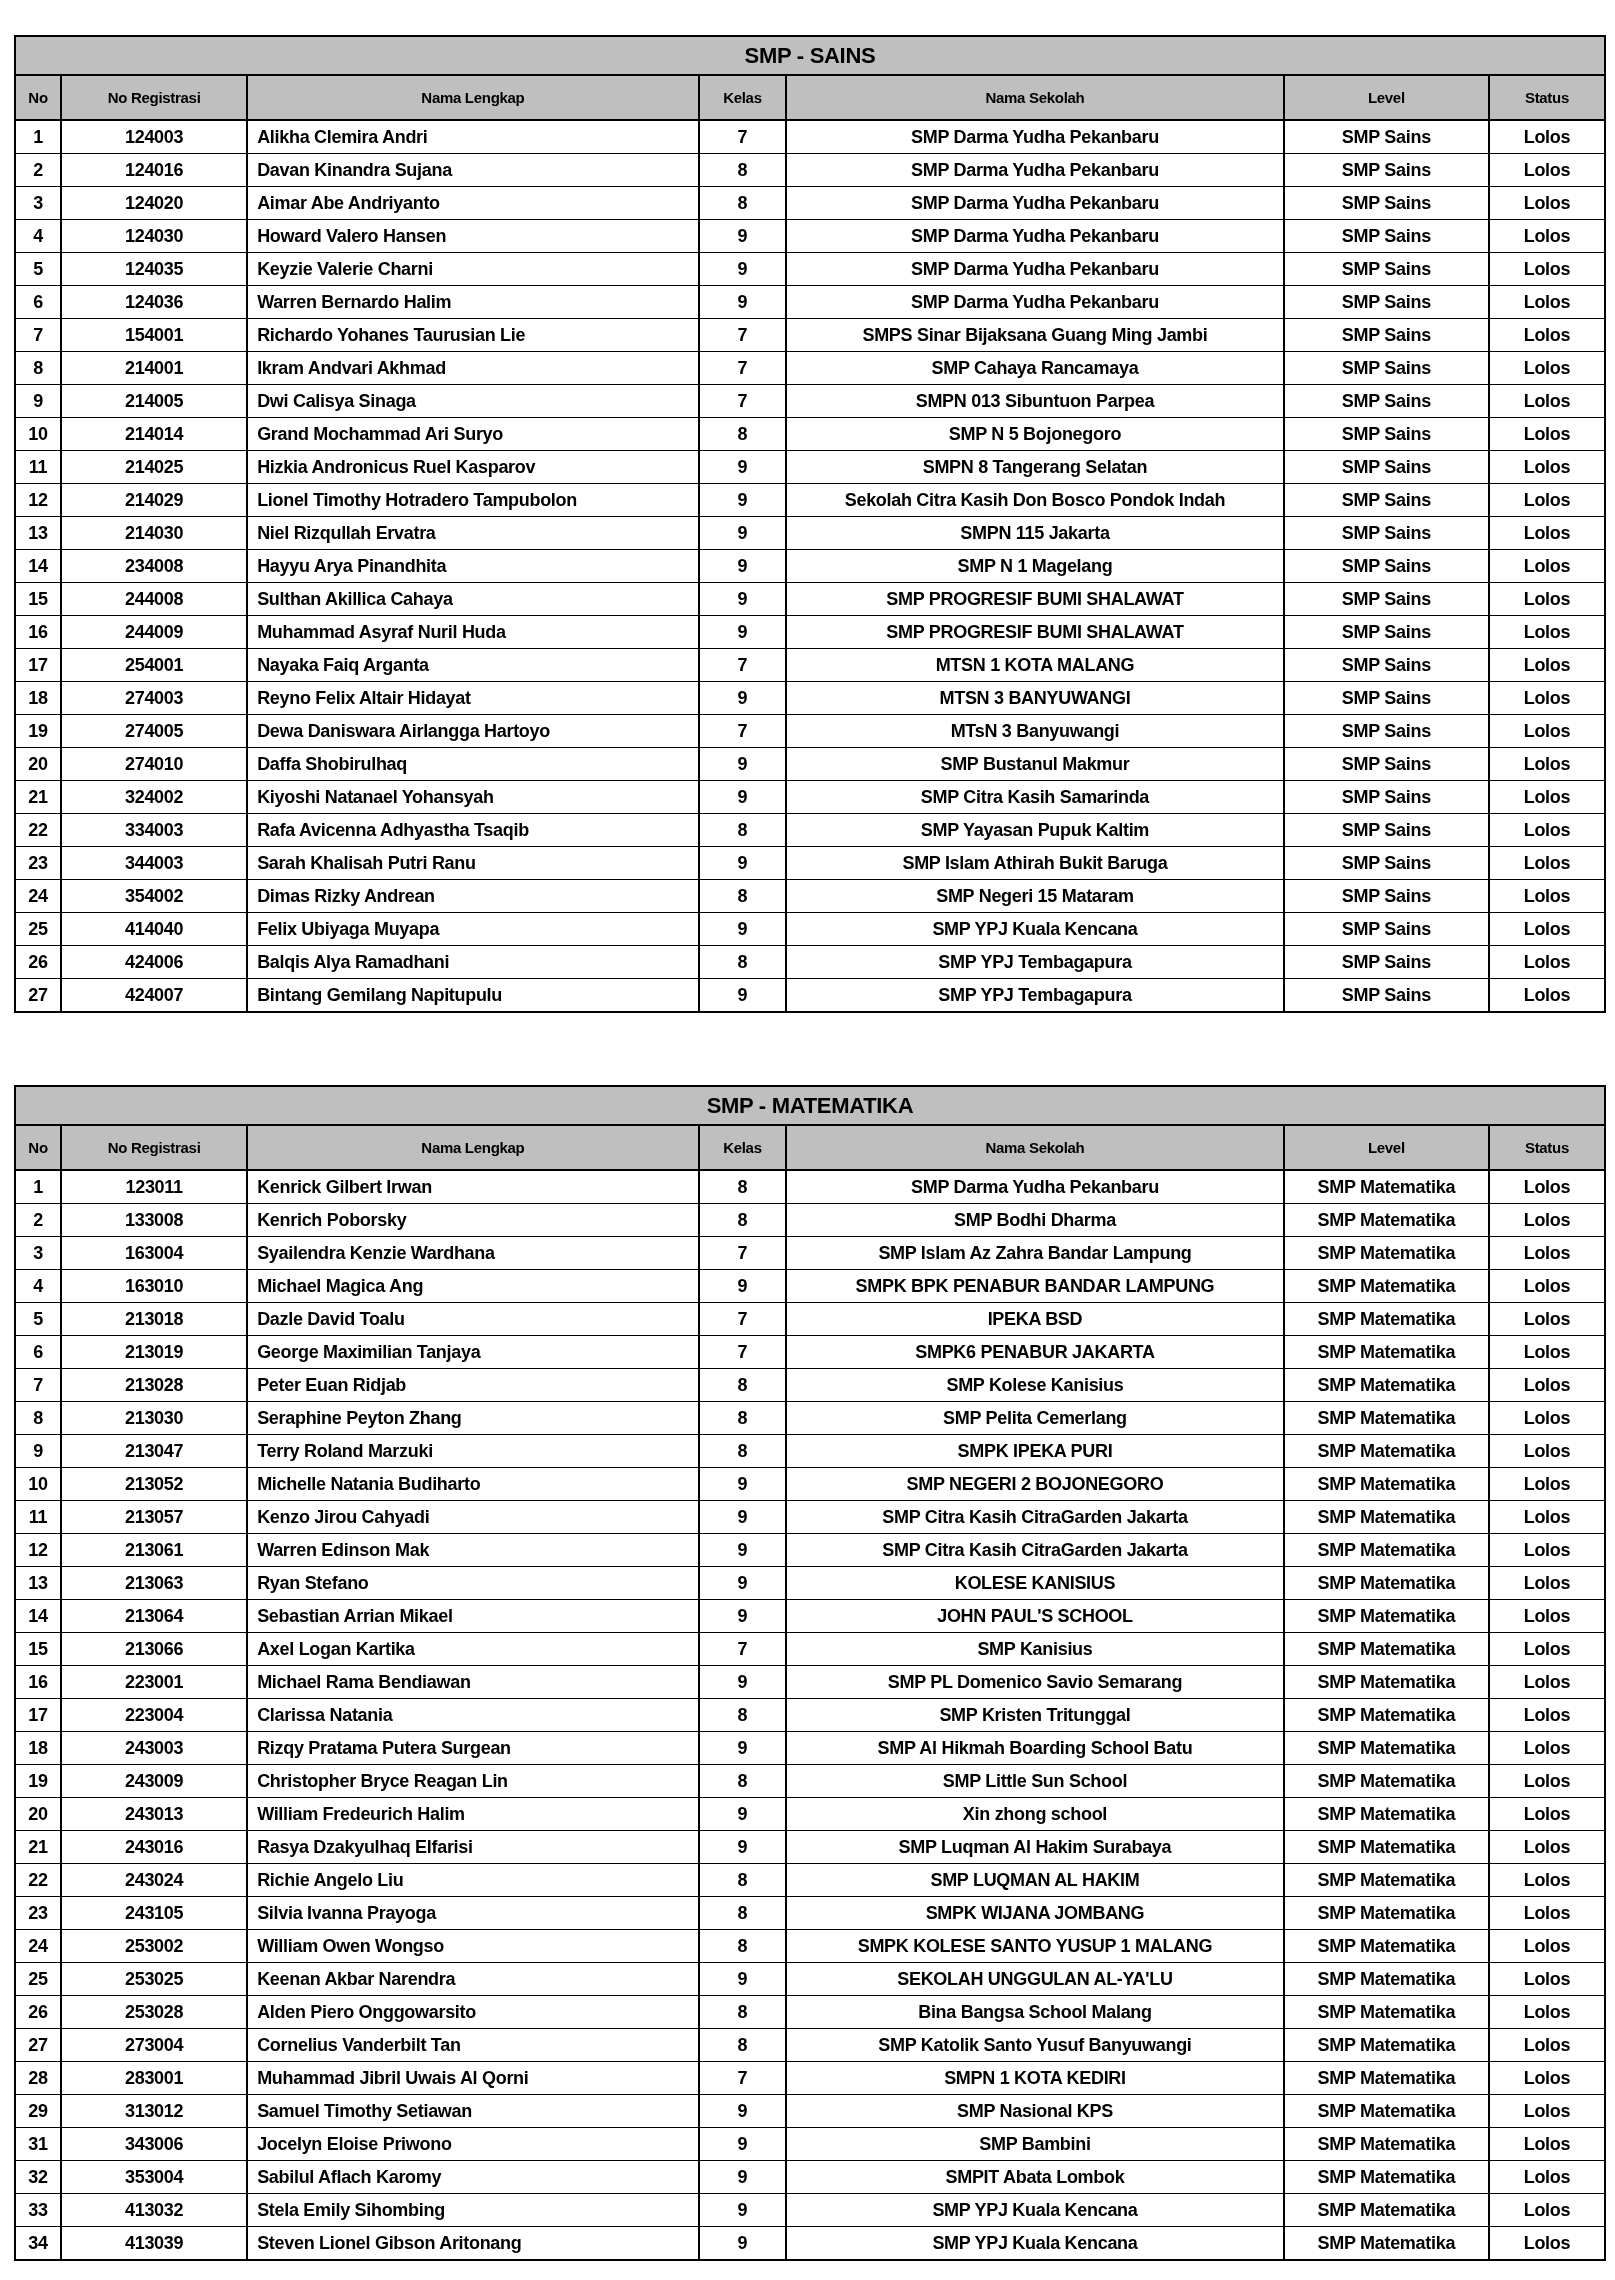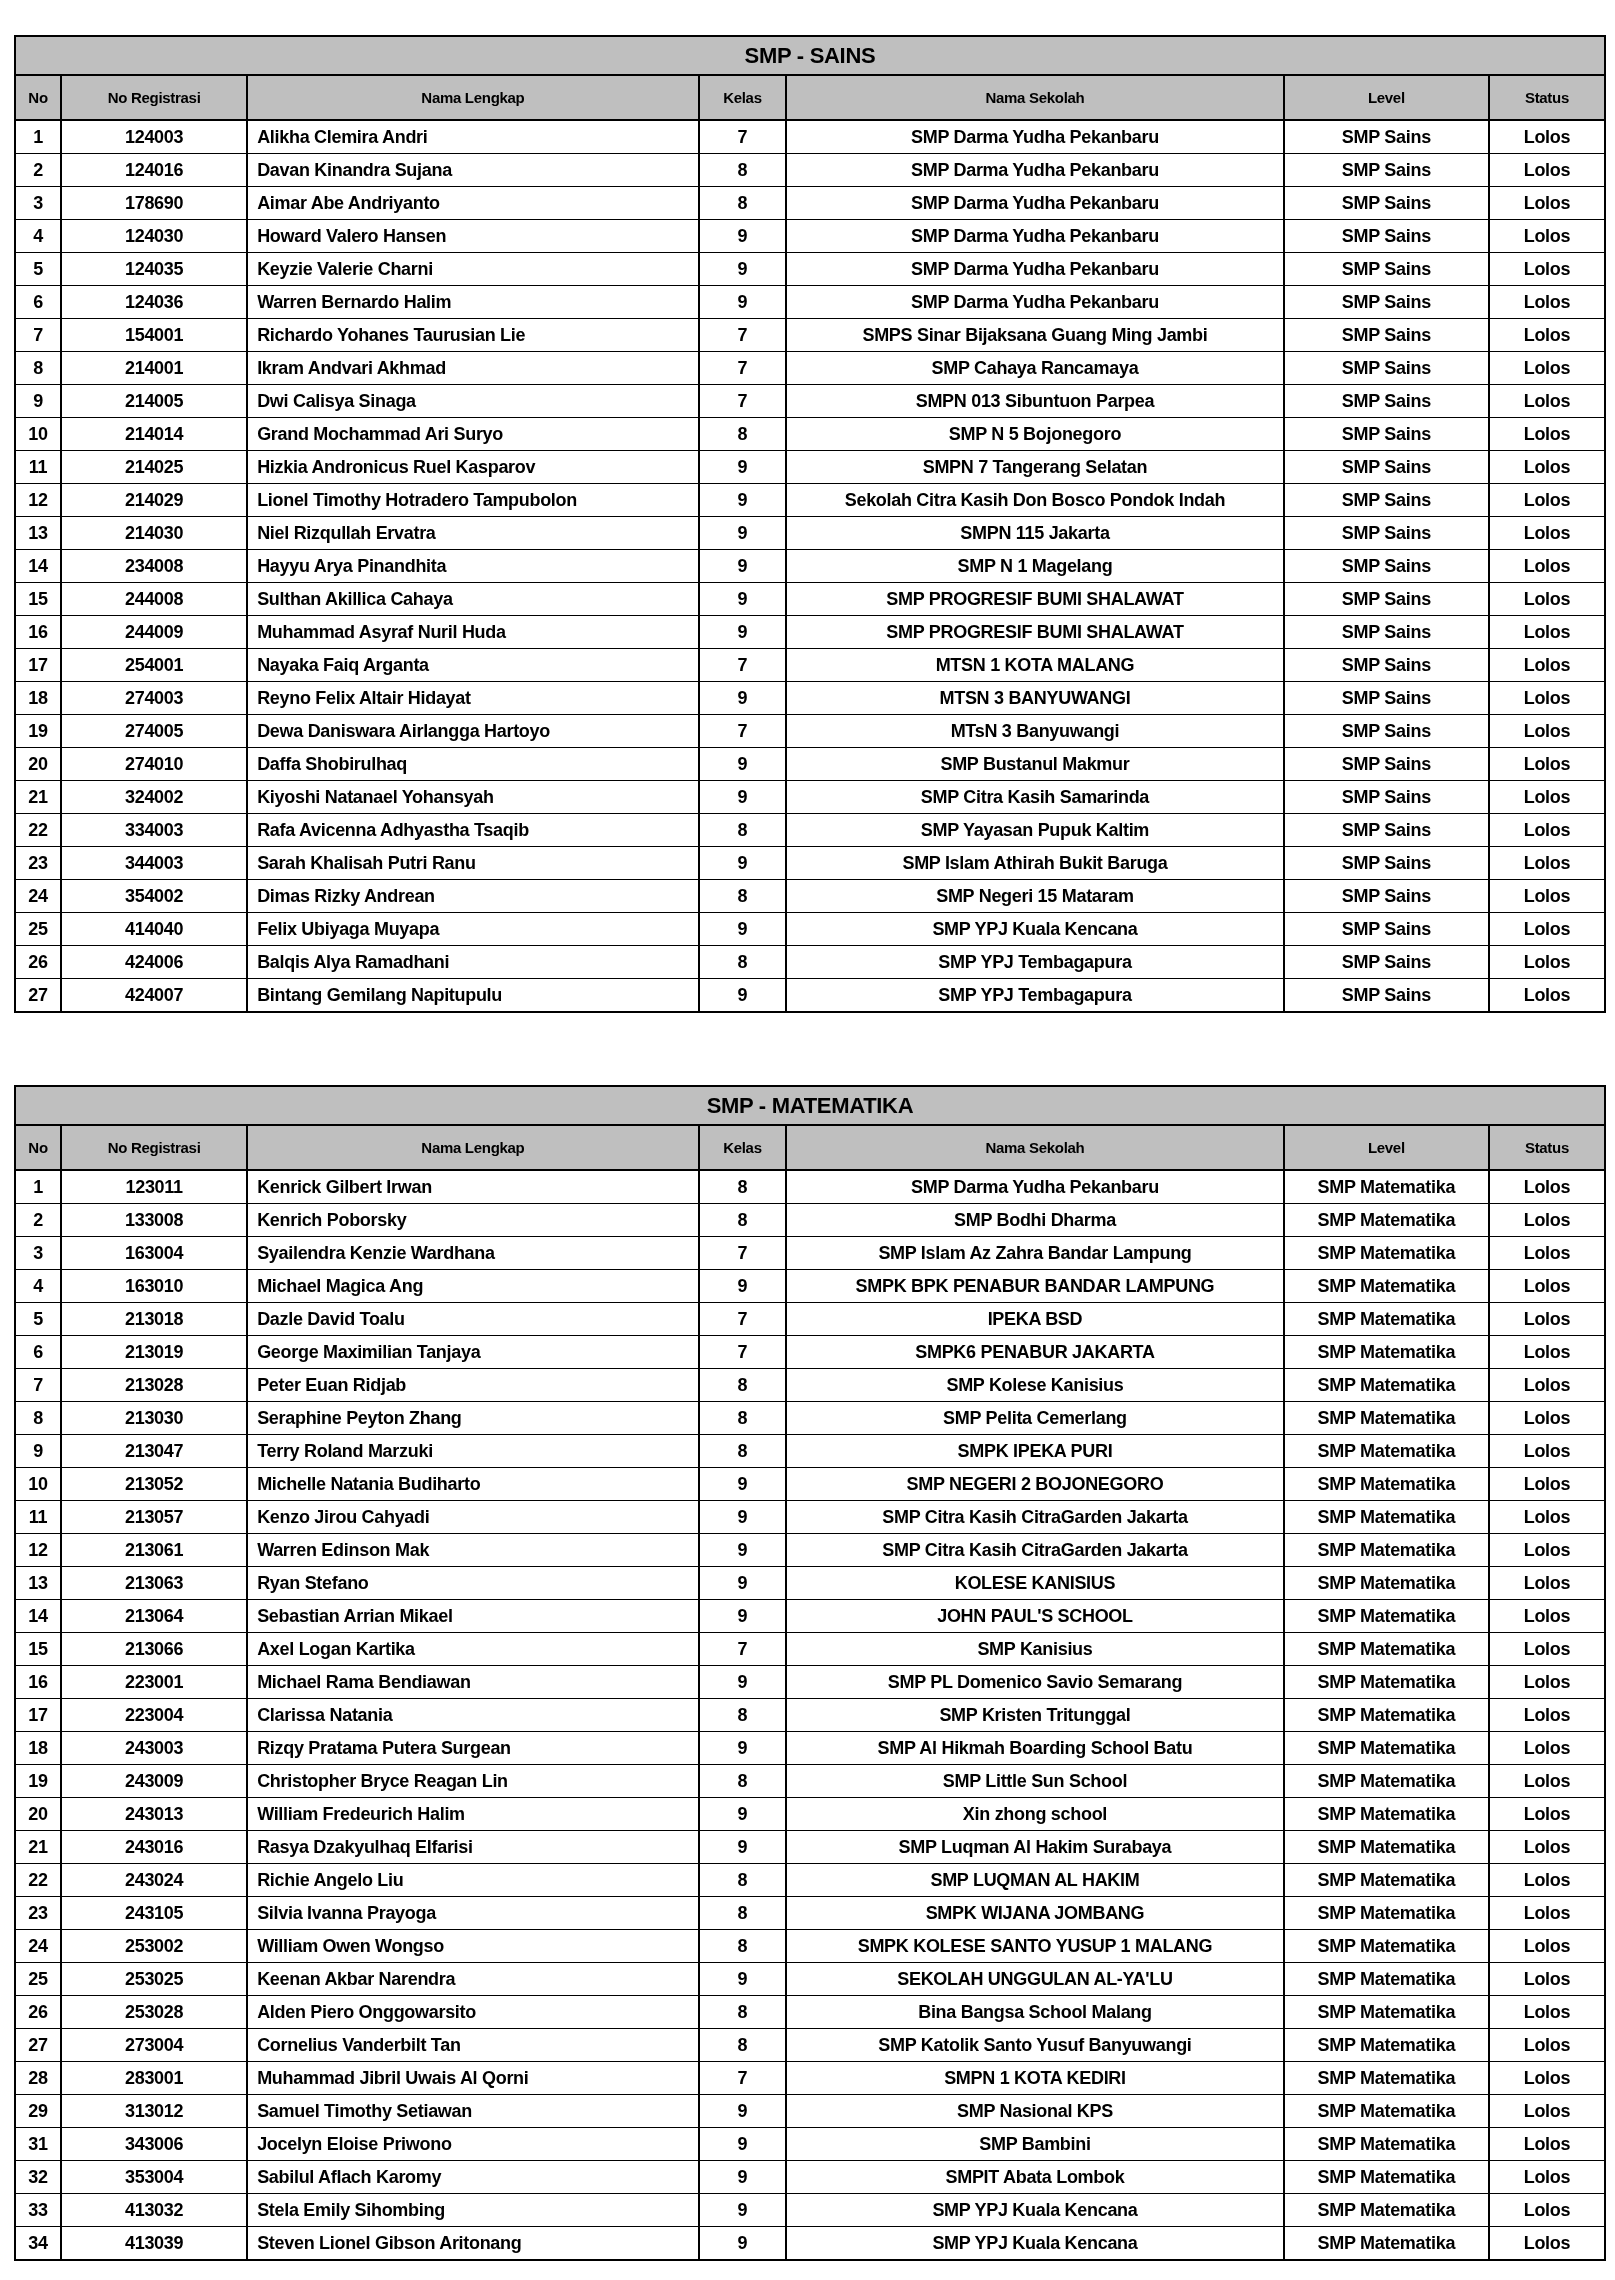--- a/index.html
+++ b/index.html
@@ -123,21 +123,21 @@
             <td class="cell col-no">2</td>
             <td class="cell col-no-registrasi">124016</td>
             <td class="cell col-nama-lengkap">Davan Kinandra Sujana</td>
             <td class="cell col-kelas">8</td>
             <td class="cell col-nama-sekolah">SMP Darma Yudha Pekanbaru</td>
             <td class="cell col-level">SMP Sains</td>
             <td class="cell col-status">Lolos</td>
           </tr>
           <tr>
             <td class="cell col-no">3</td>
-            <td class="cell col-no-registrasi">178690</td>
+            <td class="cell col-no-registrasi">124020</td>
             <td class="cell col-nama-lengkap">Aimar Abe Andriyanto</td>
             <td class="cell col-kelas">8</td>
             <td class="cell col-nama-sekolah">SMP Darma Yudha Pekanbaru</td>
             <td class="cell col-level">SMP Sains</td>
             <td class="cell col-status">Lolos</td>
           </tr>
           <tr>
             <td class="cell col-no">4</td>
             <td class="cell col-no-registrasi">124030</td>
             <td class="cell col-nama-lengkap">Howard Valero Hansen</td>
@@ -198,21 +198,21 @@
             <td class="cell col-kelas">8</td>
             <td class="cell col-nama-sekolah">SMP N 5 Bojonegoro</td>
             <td class="cell col-level">SMP Sains</td>
             <td class="cell col-status">Lolos</td>
           </tr>
           <tr>
             <td class="cell col-no">11</td>
             <td class="cell col-no-registrasi">214025</td>
             <td class="cell col-nama-lengkap">Hizkia Andronicus Ruel Kasparov</td>
             <td class="cell col-kelas">9</td>
-            <td class="cell col-nama-sekolah">SMPN 7 Tangerang Selatan</td>
+            <td class="cell col-nama-sekolah">SMPN 8 Tangerang Selatan</td>
             <td class="cell col-level">SMP Sains</td>
             <td class="cell col-status">Lolos</td>
           </tr>
           <tr>
             <td class="cell col-no">12</td>
             <td class="cell col-no-registrasi">214029</td>
             <td class="cell col-nama-lengkap">Lionel Timothy Hotradero Tampubolon</td>
             <td class="cell col-kelas">9</td>
             <td class="cell col-nama-sekolah">Sekolah Citra Kasih Don Bosco Pondok Indah</td>
             <td class="cell col-level">SMP Sains</td>

